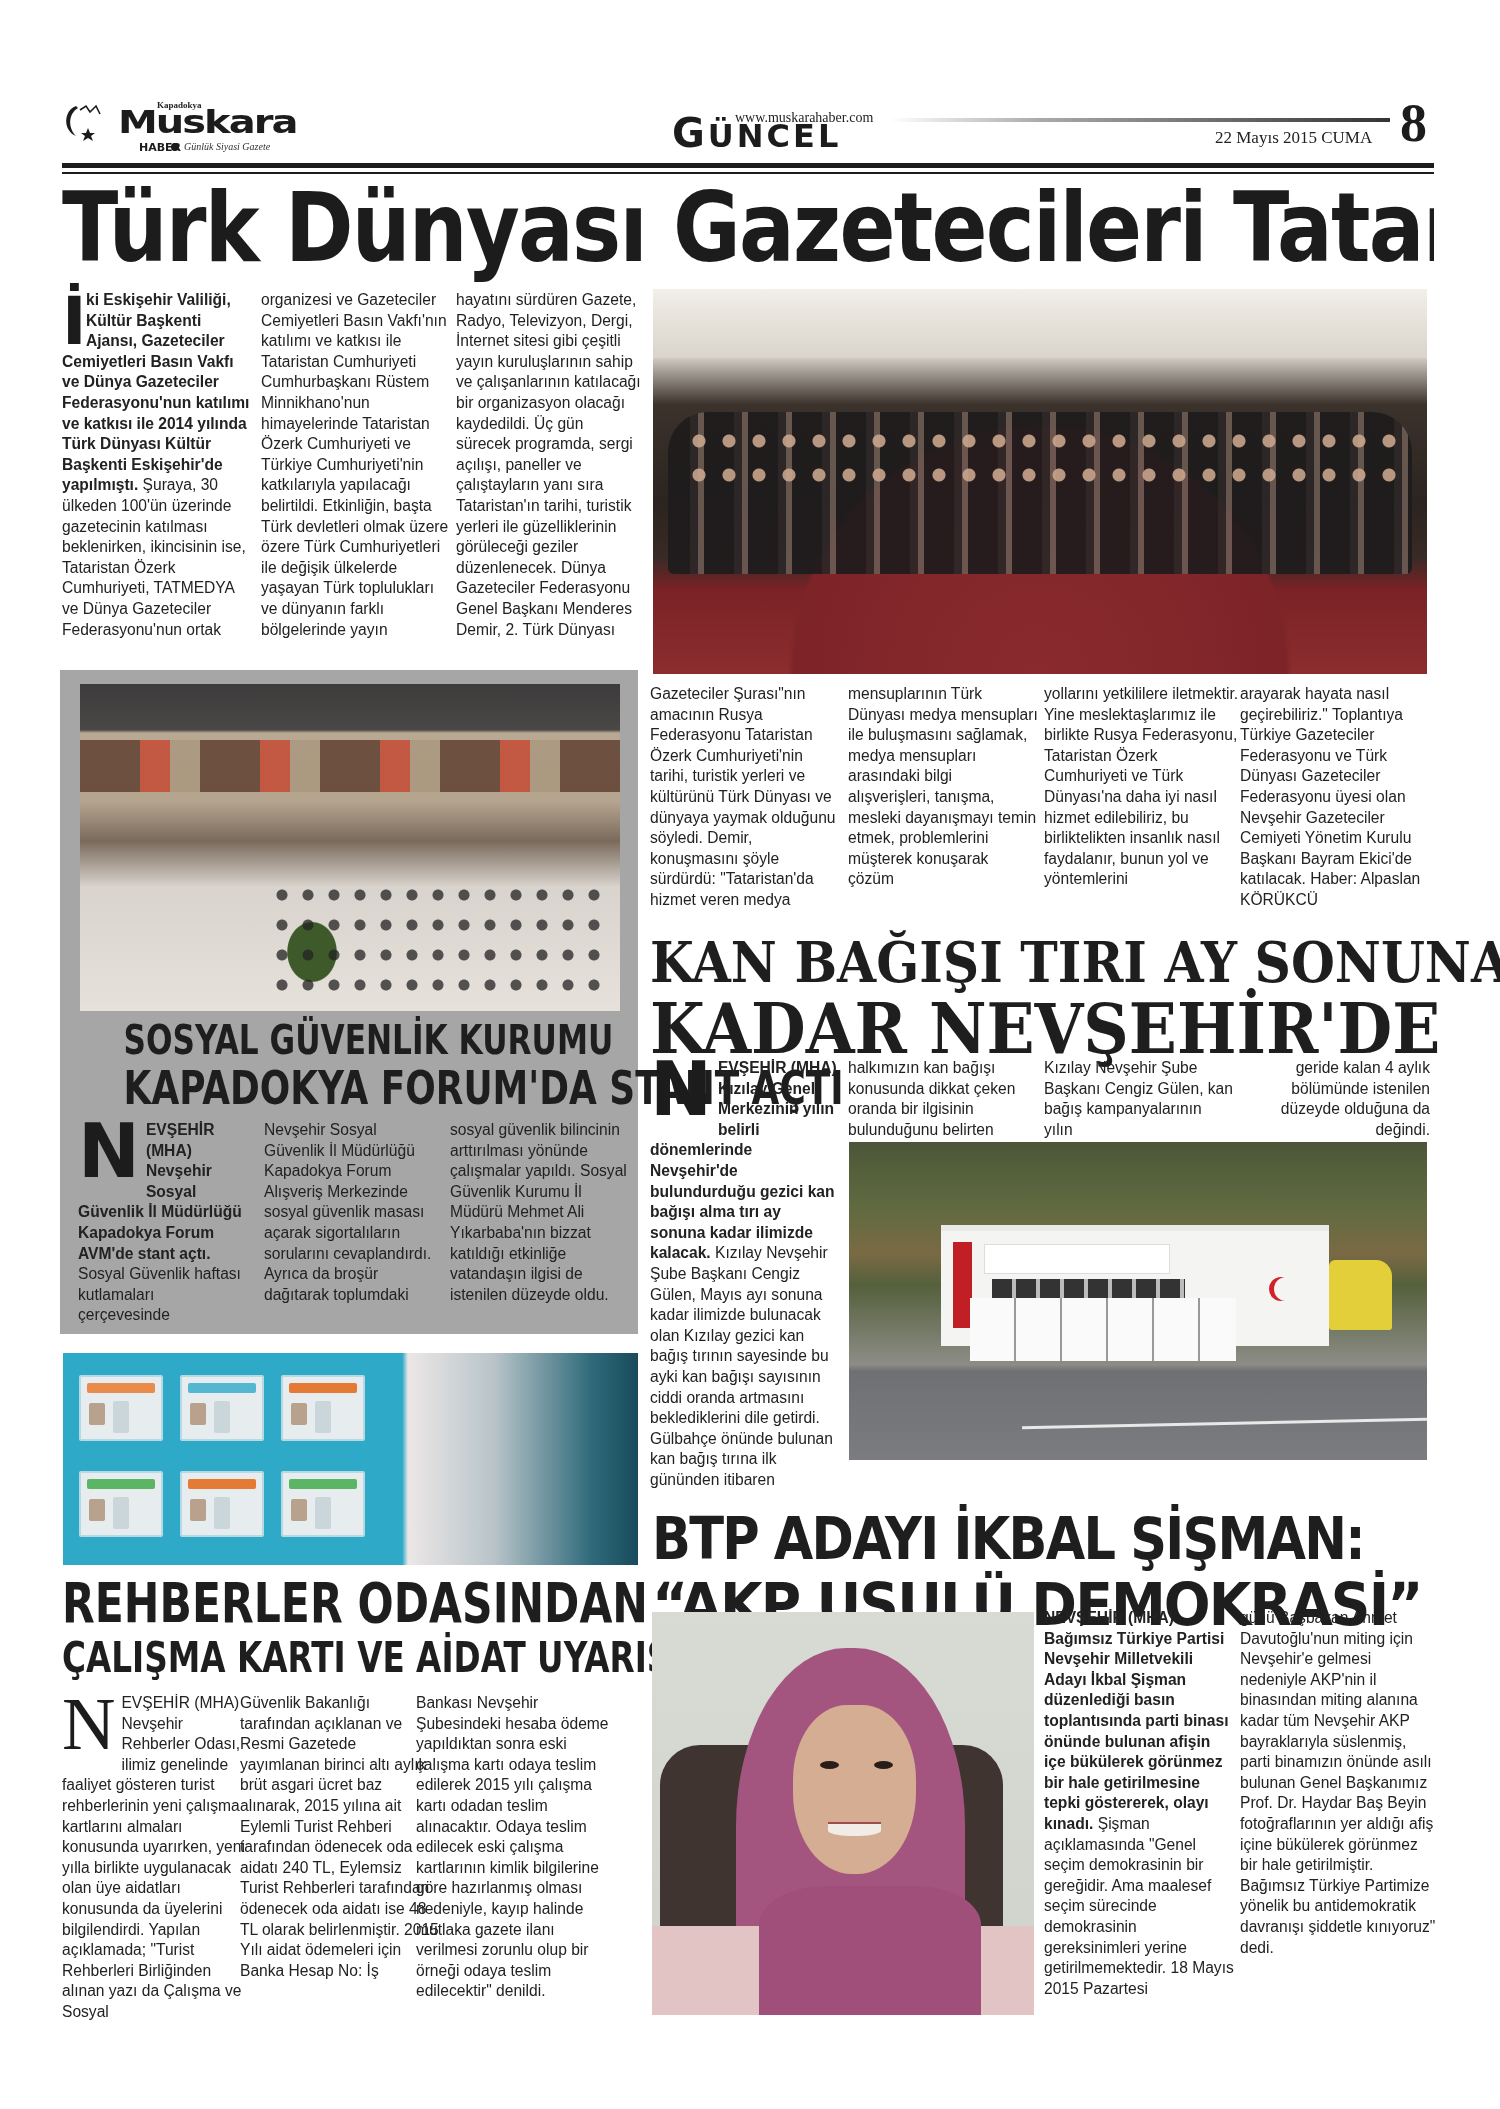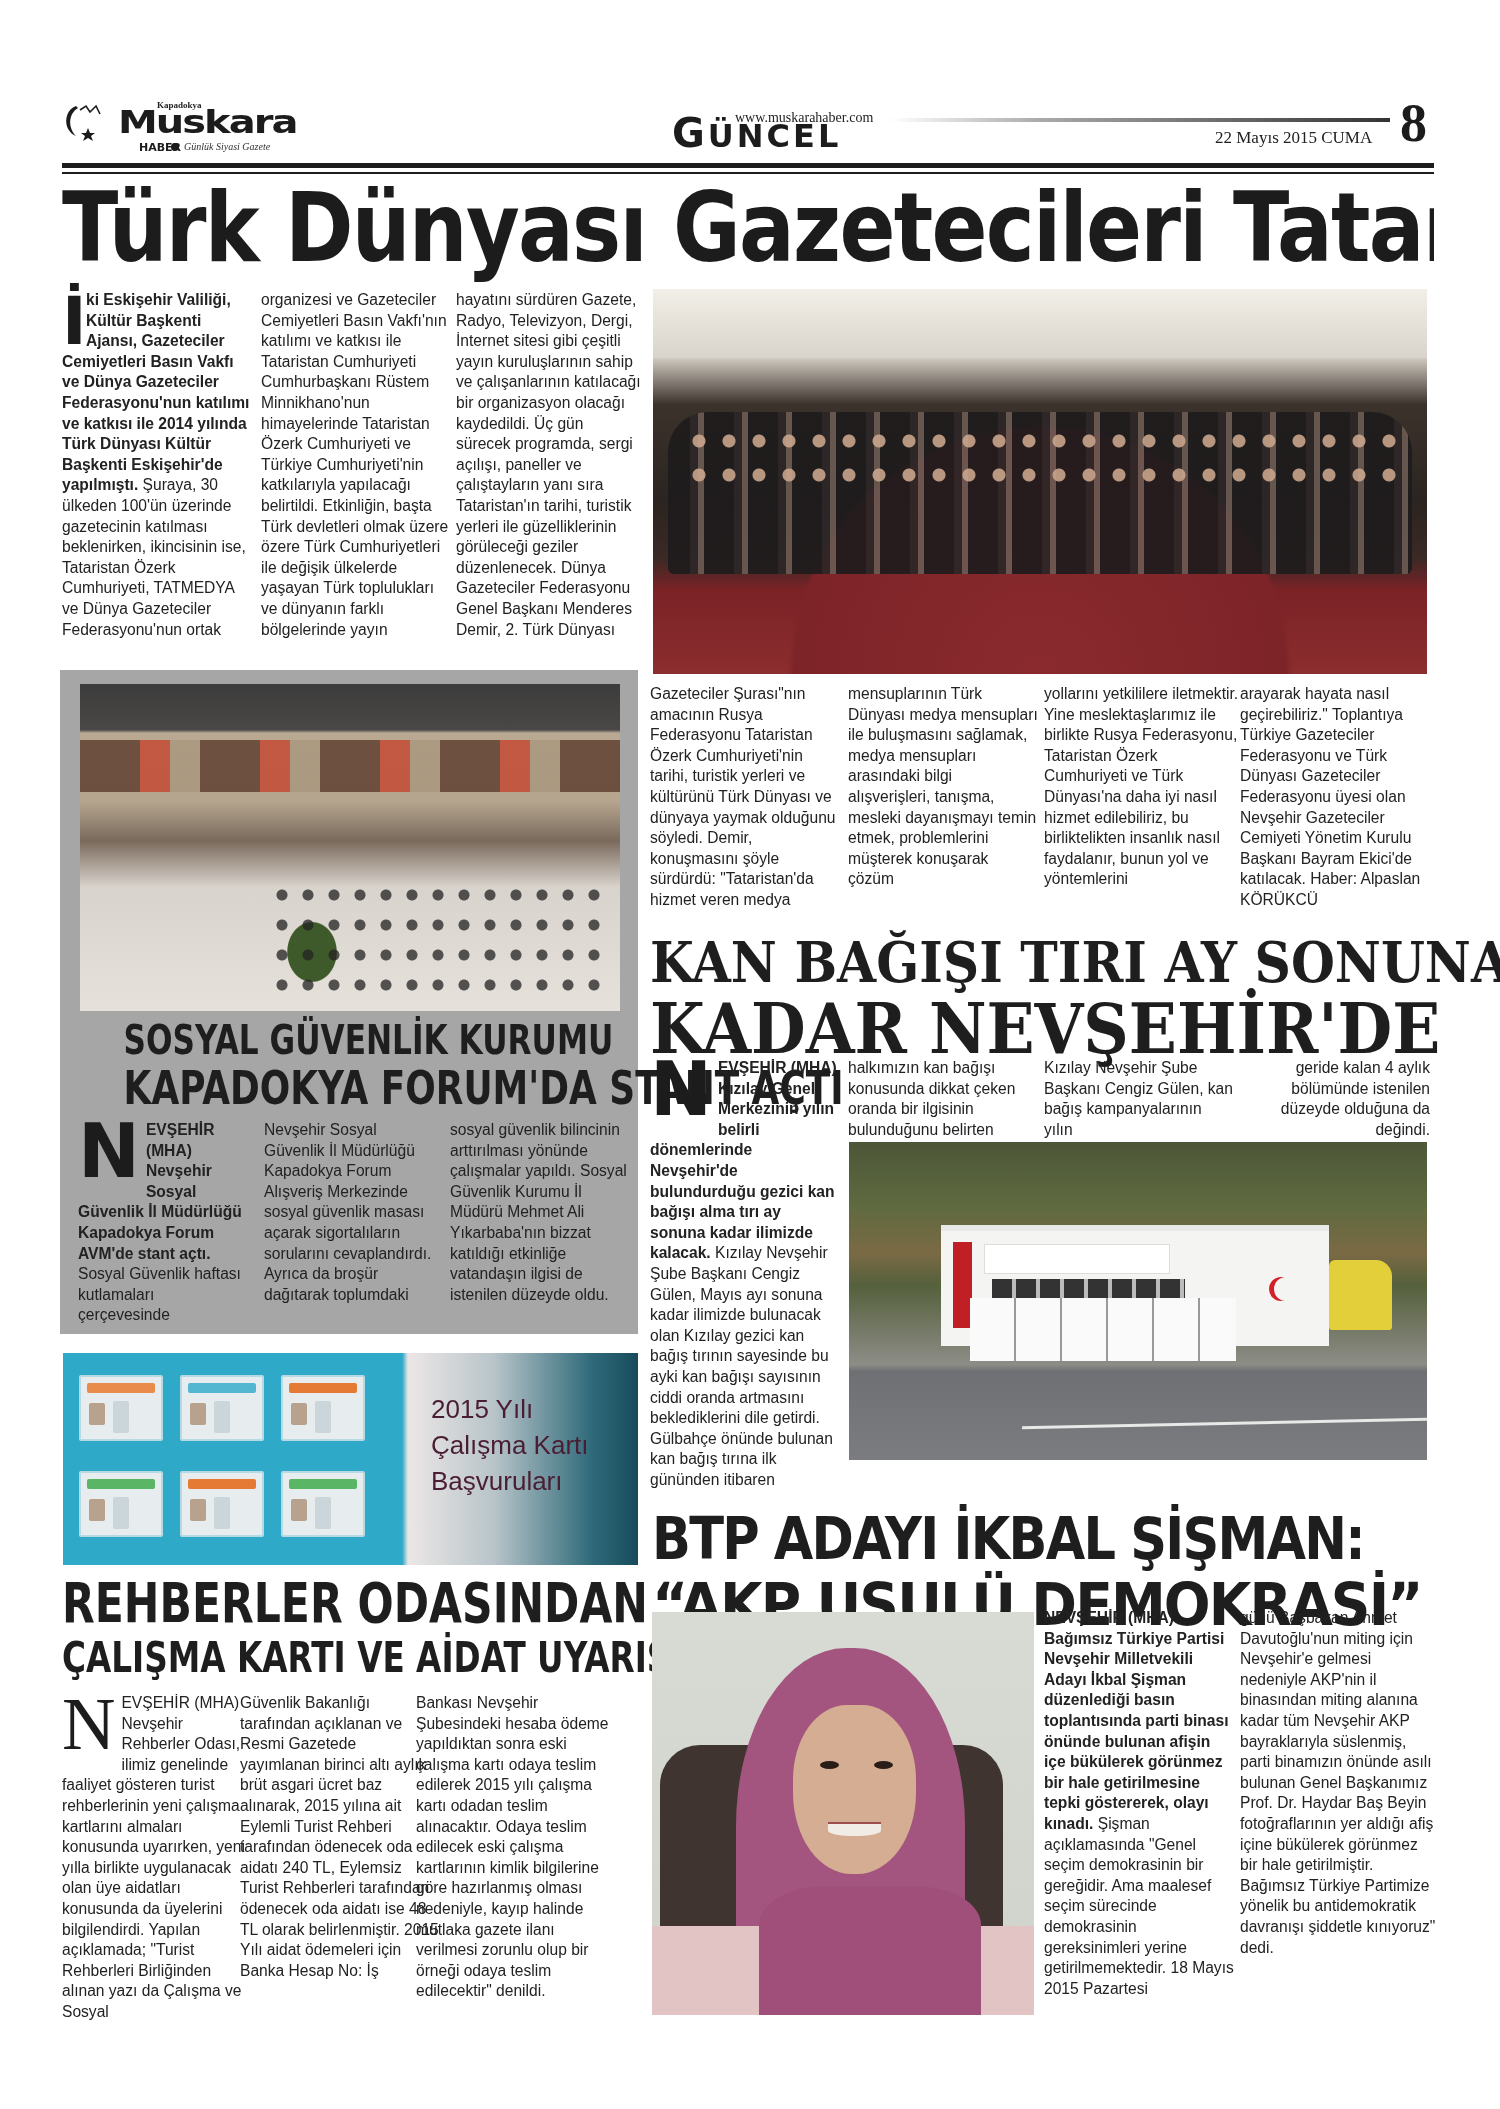--- a/index.html
+++ b/index.html
@@ -181,25 +181,20 @@
   <div class="road-line"></div>
 </div>
 
 <div class="abs photo card-ad" style="left:63px; top:1353px; width:575px; height:212px;">
   <div class="card" style="left:16px; top:22px; --c:#e98b4a;"></div>
   <div class="card" style="left:117px; top:22px; --c:#53b7d1;"></div>
   <div class="card" style="left:218px; top:22px; --c:#e57a35;"></div>
   <div class="card" style="left:16px; top:118px; --c:#5ab565;"></div>
   <div class="card" style="left:117px; top:118px; --c:#e57a35;"></div>
   <div class="card" style="left:218px; top:118px; --c:#5ab565;"></div>
-  <div class="ad-text">
-    <div>2015 Yılı</div>
-    <div>Çalışma Kartı</div>
-    <div>Başvuruları</div>
-  </div>
 </div>
 
 <div class="abs" style="left:62px; top:1572px; width:578px;">
   <div class="rehber-headline-1">REHBERLER ODASINDAN</div>
   <div class="rehber-headline-2">ÇALIŞMA KARTI VE AİDAT UYARISI</div>
 </div>
 
 <div class="abs col" style="left:62px; top:1693px; width:190px;">
   <span class="dropcap-N-light">N</span><span>EVŞEHİR (MHA) Nevşehir Rehberler Odası,</span><span> ilimiz genelinde faaliyet gösteren turist rehberlerinin yeni çalışma kartlarını almaları konusunda uyarırken, yeni yılla birlikte uygulanacak olan üye aidatları konusunda da üyelerini bilgilendirdi. Yapılan açıklamada; "Turist Rehberleri Birliğinden alınan yazı da Çalışma ve Sosyal</span>
 </div>

